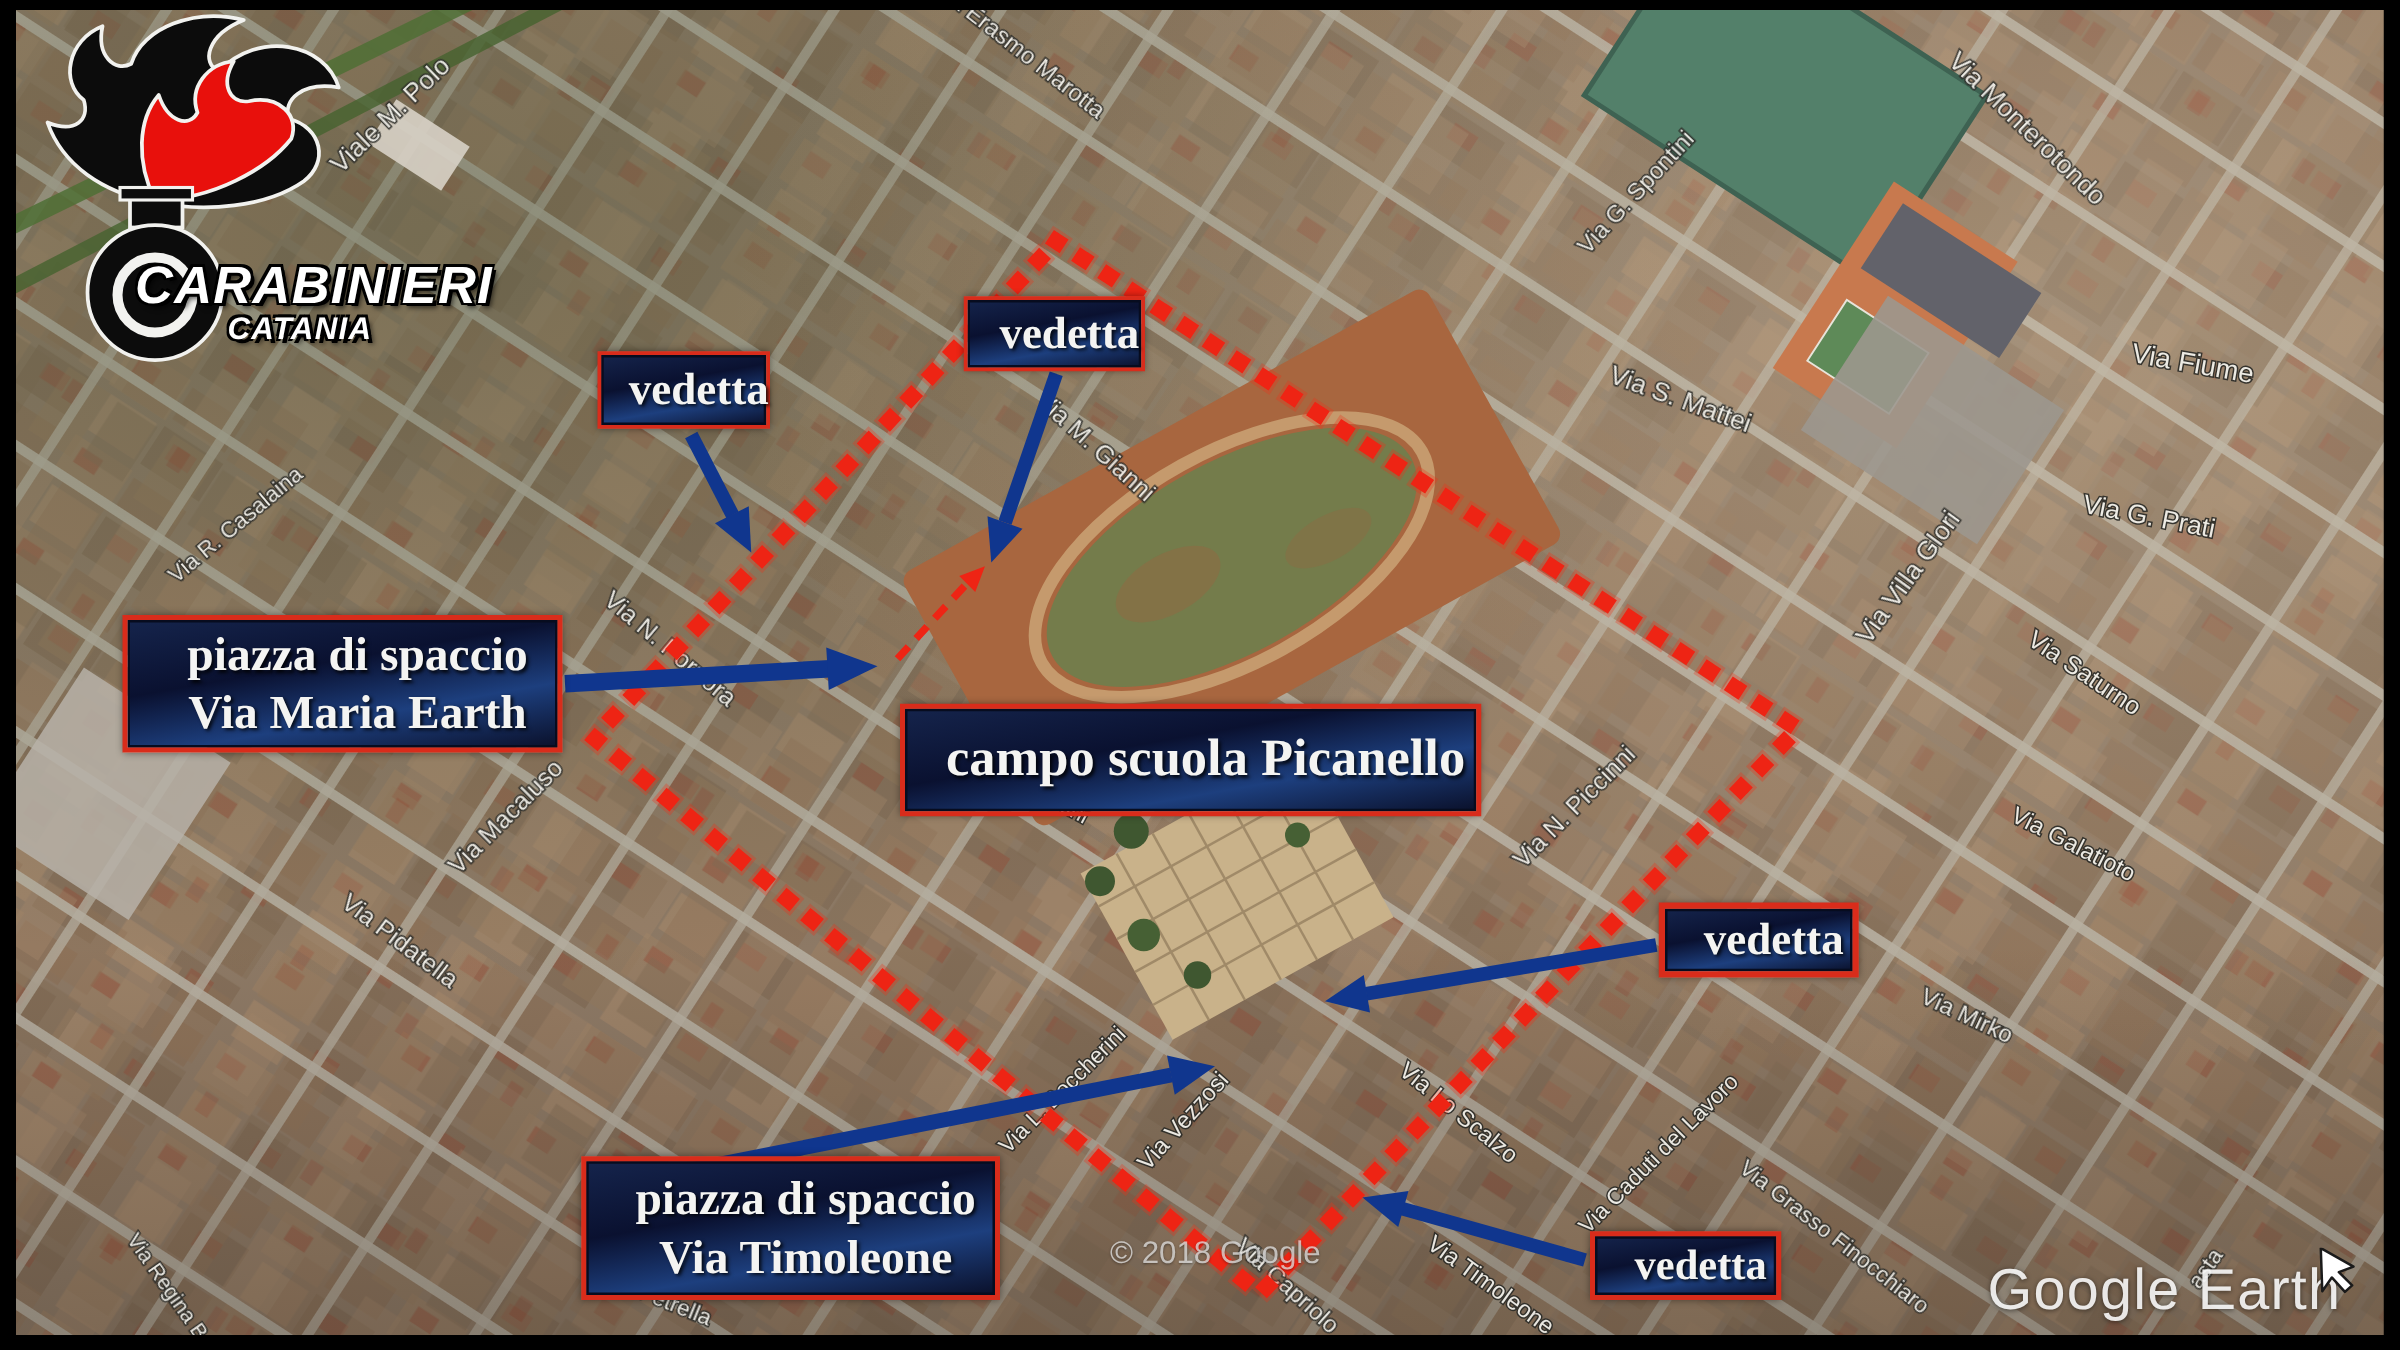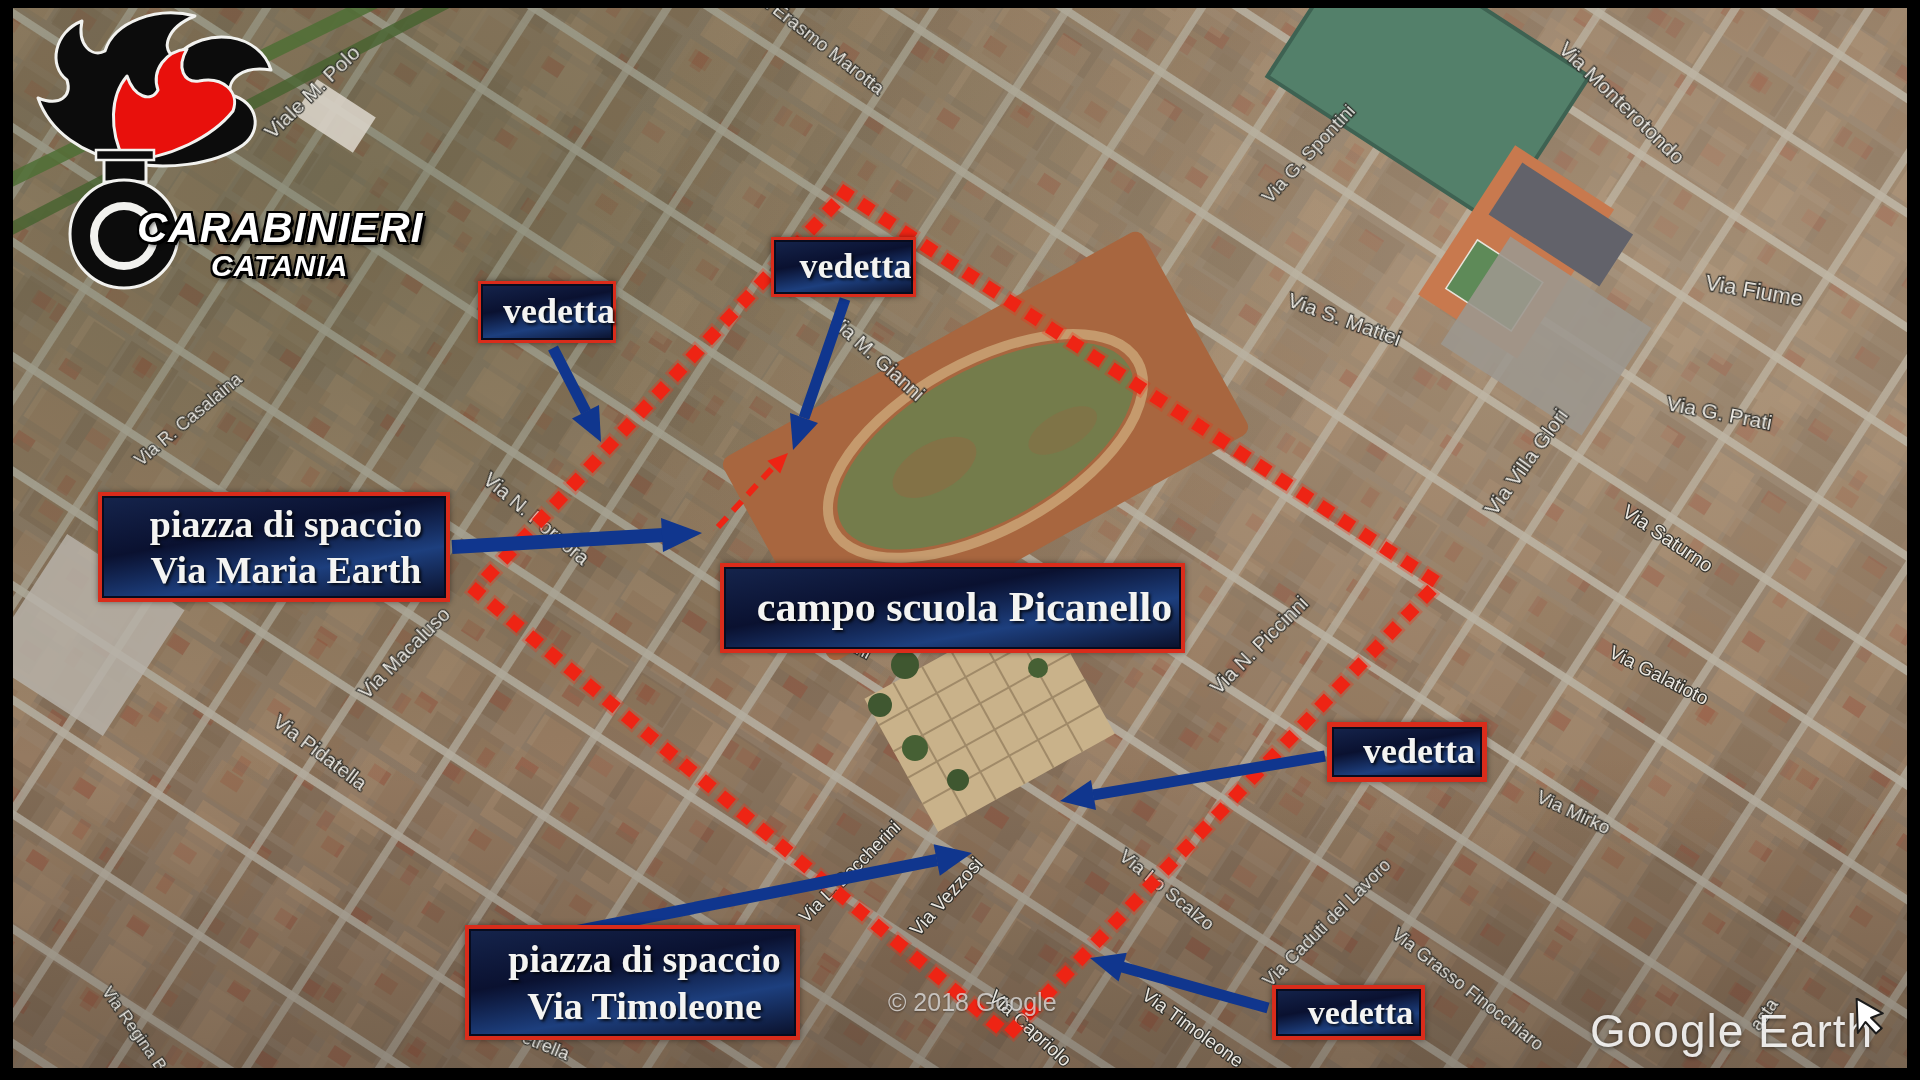--- a/index.html
+++ b/index.html
@@ -17,23 +17,23 @@
        display:flex;flex-direction:column;align-items:center;justify-content:center;
        border:4px solid #d92c1b;
        background:linear-gradient(170deg,#15244c 0%,#0a1130 38%,#1d3f7e 68%,#0a102a 100%);
        box-shadow:inset 0 0 0 2px #070c1f, 0 0 6px rgba(0,0,0,.45);
        color:#f4f4f2;font-family:"Liberation Serif",serif;font-weight:bold;
        text-align:right;line-height:1.22;
        text-shadow:2px 2px 3px rgba(0,0,0,.8);padding-left:24px;}
   
   .org{position:absolute;z-index:50;color:#fff;font-style:italic;font-weight:bold;
        font-family:"Liberation Sans",sans-serif;letter-spacing:1px;
-       text-shadow:3px 3px 0 #000,-2px 2px 0 #000,2px -2px 0 #000,-2px -2px 0 #000,4px 4px 4px rgba(0,0,0,.6);margin-left:29px;}
+       text-shadow:3px 3px 0 #000,-2px 2px 0 #000,2px -2px 0 #000,-2px -2px 0 #000,4px 4px 4px rgba(0,0,0,.6);}
   .org.l1{left:108px;top:204px;font-size:42px;}
-  .org.l2{left:182px;top:249px;font-size:30px;}
+  .org.l2{left:182px;top:249px;font-size:25px;}
   .logo-wrap{position:absolute;left:12px;top:4px;width:280px;height:300px;z-index:45;}
   
   .wm-brand{position:absolute;left:1590px;top:1004px;z-index:55;font-size:46px;
             color:rgba(255,255,255,.88);letter-spacing:1px;
             text-shadow:0 1px 4px rgba(0,0,0,.55);}
   .wm-copy{position:absolute;left:888px;top:988px;z-index:35;font-size:25px;
            color:rgba(235,235,235,.72);text-shadow:0 1px 2px rgba(0,0,0,.4);}
   .cursor{position:absolute;left:1846px;top:998px;z-index:56;}
 </style>
 </head>

